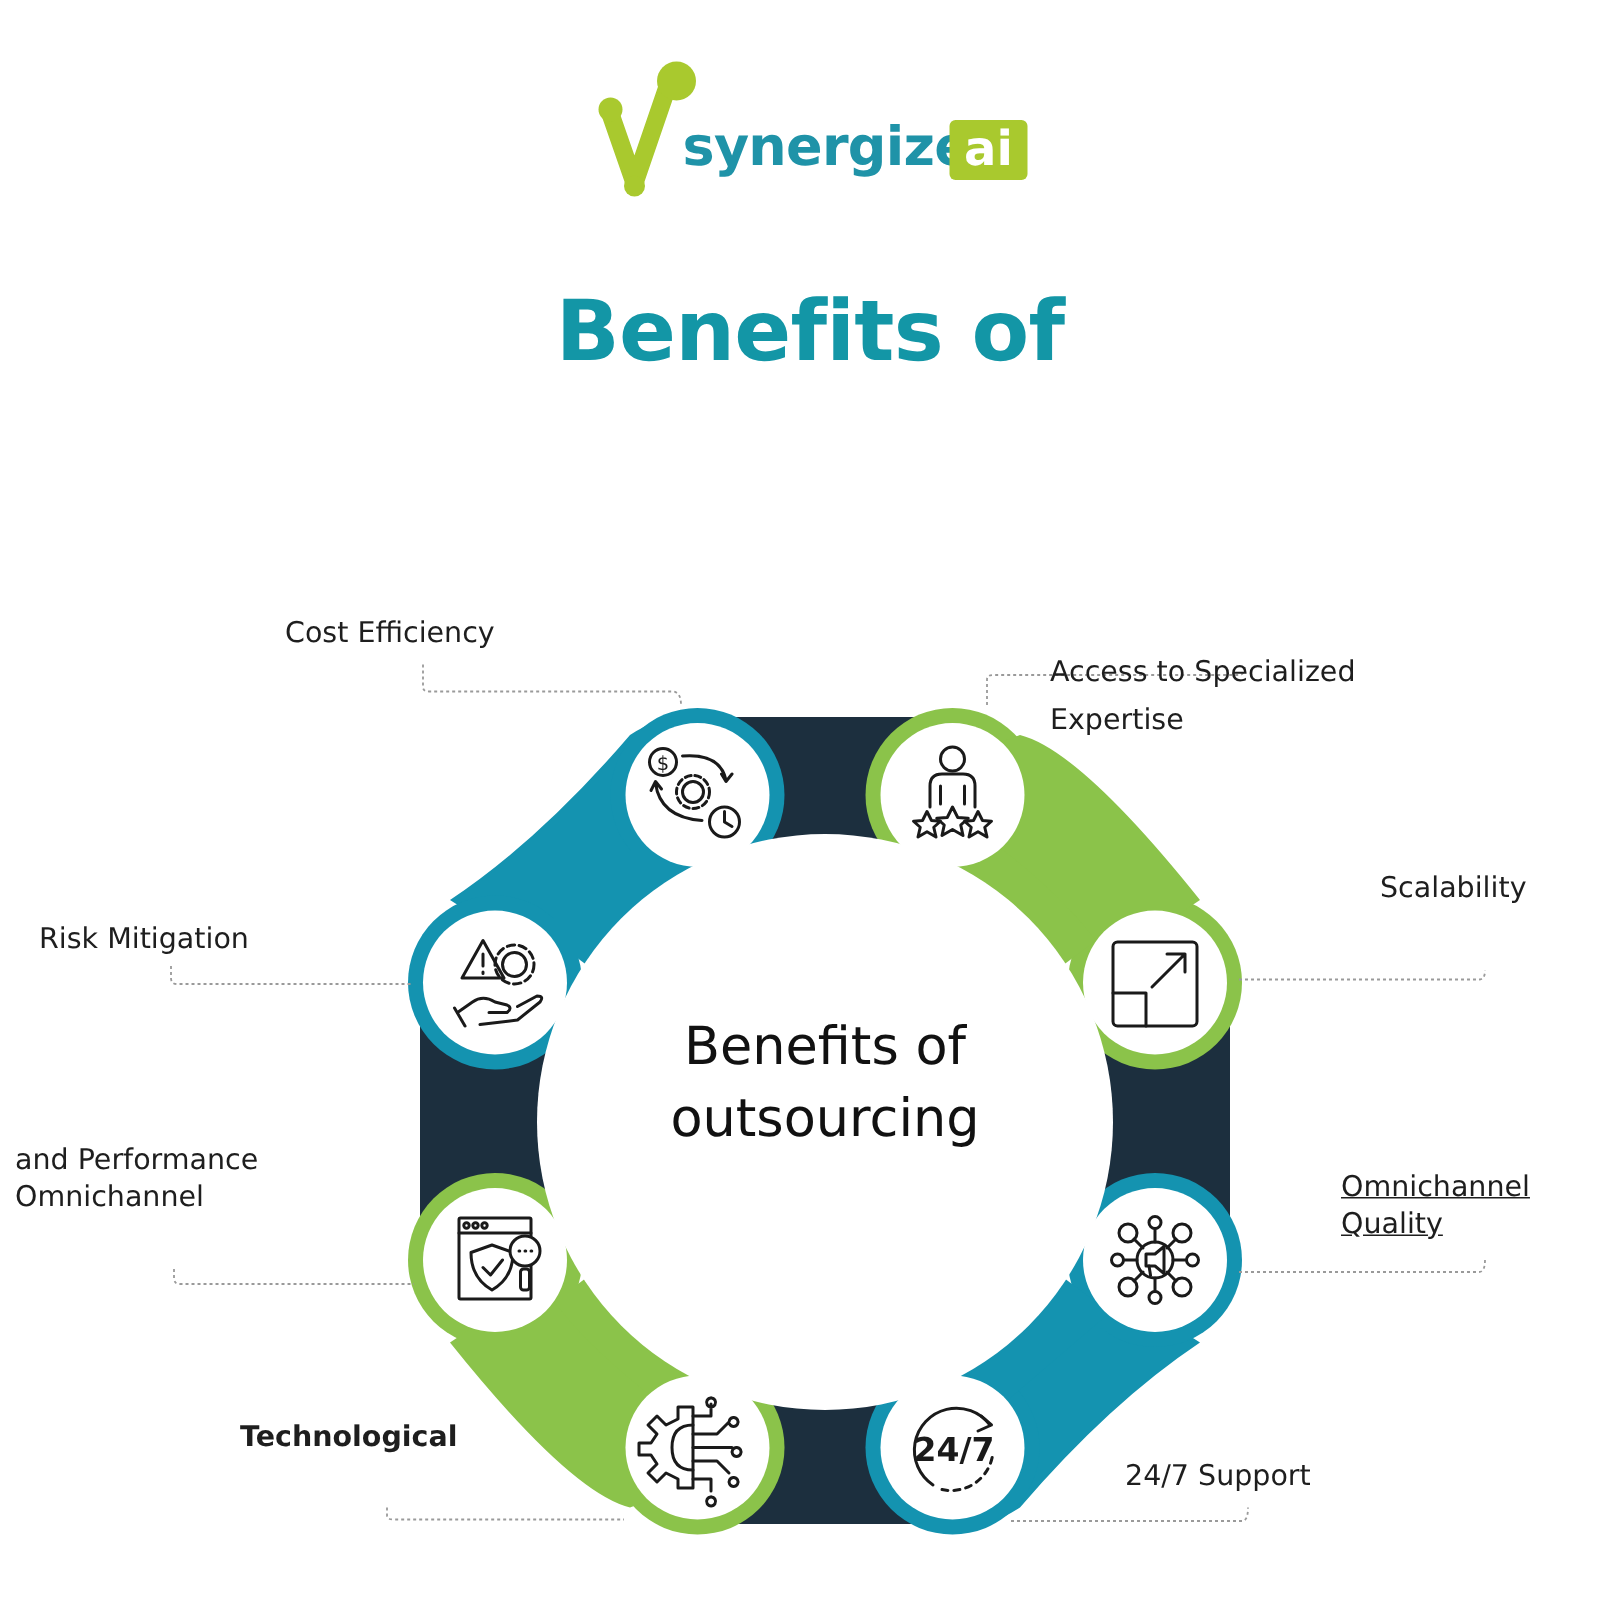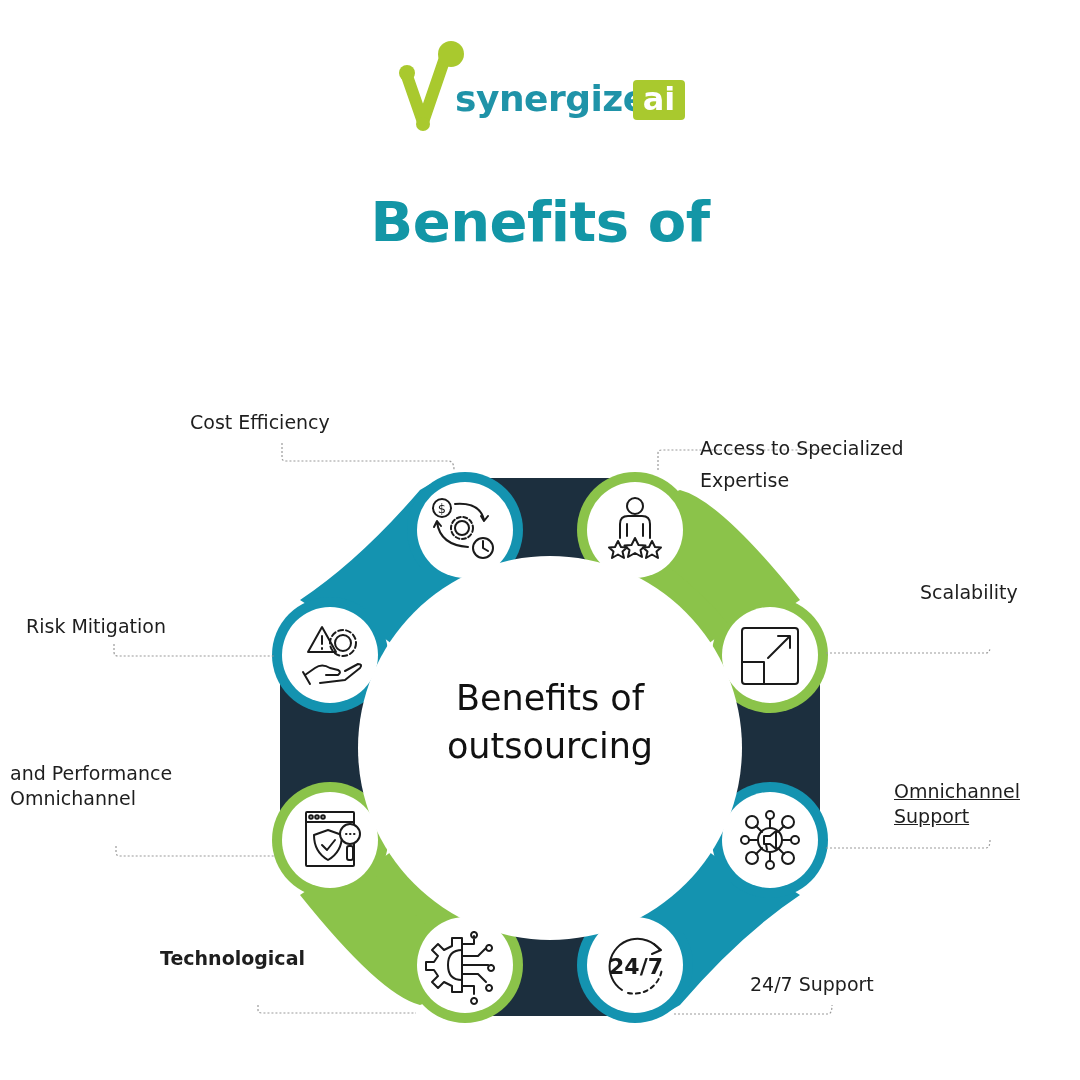--- a/index.html
+++ b/index.html
@@ -193,20 +193,20 @@
 </div>
 <div class="label" style="left:920px;top:580px;width:140px;">
   <span>Scalability</span>
 </div>
 <div class="label" style="left:10px;top:761px;width:220px;">
   <div>and Performance</div>
   <div>Omnichannel</div>
 </div>
 <div class="label" style="left:894px;top:779px;width:180px;text-decoration:underline;">
   <div>Omnichannel</div>
-  <div>Support</div>
+  <div>Quality</div>
 </div>
 <div class="label" style="left:160px;top:946px;width:190px;font-weight:bold;">
   <div>Technological</div>
 </div>
 <div class="label" style="left:750px;top:972px;width:160px;">
   <span>24/7 Support</span>
 </div>
 
 </body></html>

